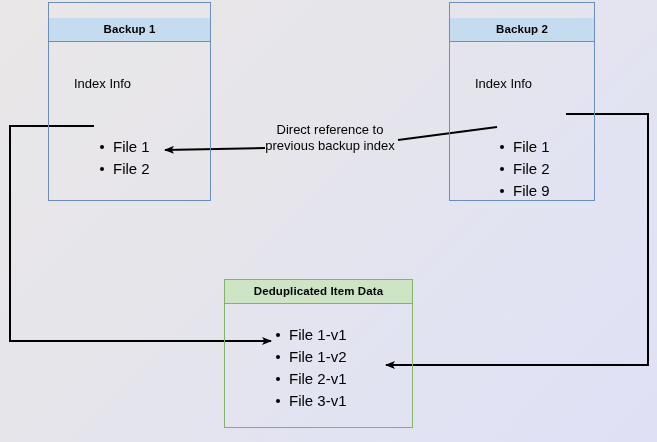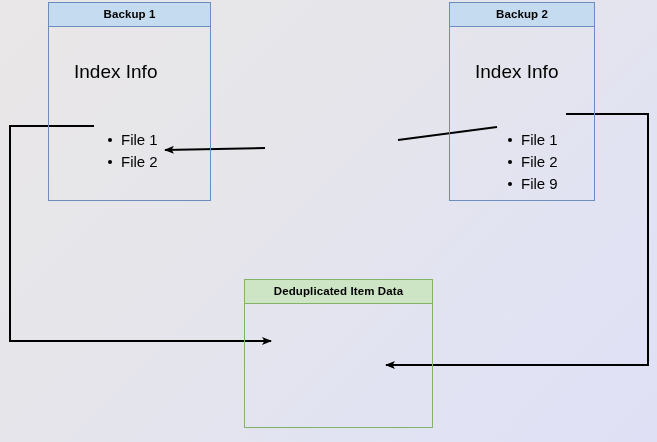--- a/index.html
+++ b/index.html
@@ -37,41 +37,42 @@
     line-height: 22px;
     text-align: center;
     font-size: 11.5px;
     font-weight: bold;
     color: #000000;
     letter-spacing: .1px;
   }
   .blue .node-header {
     background: #c5dcf0;
     border-bottom: 1px solid #6c8ebf;
+    margin-top: 15px;
   }
   .green .node-header {
     background: #cde5c4;
     border-bottom: 1px solid #82b366;
   }
 
   .node-body {
     position: relative;
     width: 100%;
   }
 
   .body-title {
     position: absolute;
-    font-size: 19px;
+    font-size: 13px;
     color: #000;
     white-space: nowrap;
   }
 
   ul.items {
     position: absolute;
-    margin: 8px;
+    margin: 0;
     padding: 0;
     list-style: none;
   }
   ul.items li {
     position: relative;
     font-size: 15px;
     line-height: 22px;
     color: #000;
     padding-left: 14px;
     white-space: nowrap;
@@ -148,18 +149,30 @@
     <div class="node-body" style="height:174px;">
       <div class="body-title" style="left:25px; top:34px;">Index Info</div>
       <ul class="items" style="left:49px; top:94px;">
         <li>File 1</li>
         <li>File 2</li>
         <li>File 9</li>
       </ul>
     </div>
   </div>
 
-  <div class="node green" style="left:244px; top:279px; width:189px; height:149px;">
+  <div class="node green" style="left:224px; top:279px; width:189px; height:149px;">
     <div class="node-header">Deduplicated Item Data</div>
+    <div class="node-body" style="height:134px;">
+      <ul class="items" style="left:50px; top:20px;">
+        <li>File 1-v1</li>
+        <li>File 1-v2</li>
+        <li>File 2-v1</li>
+        <li>File 3-v1</li>
+      </ul>
+    </div>
   </div>
 
+  <div class="edge-label" style="left:248px; top:122px; width:164px;">
+    <div>Direct reference to</div>
+    <div>previous backup index</div>
+  </div>
 
 </div>
 
 </body></html>

